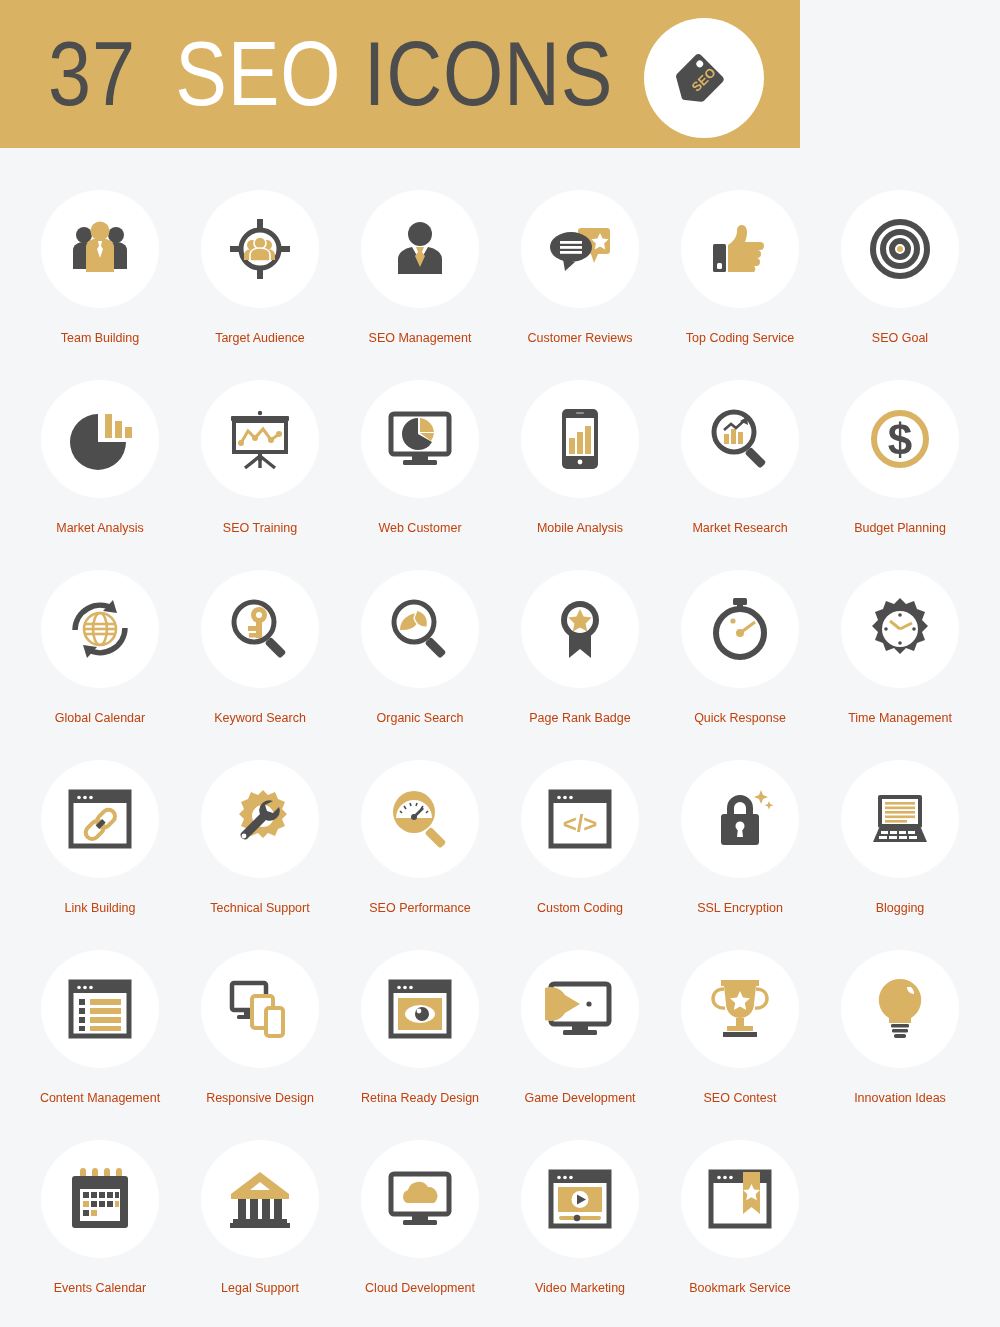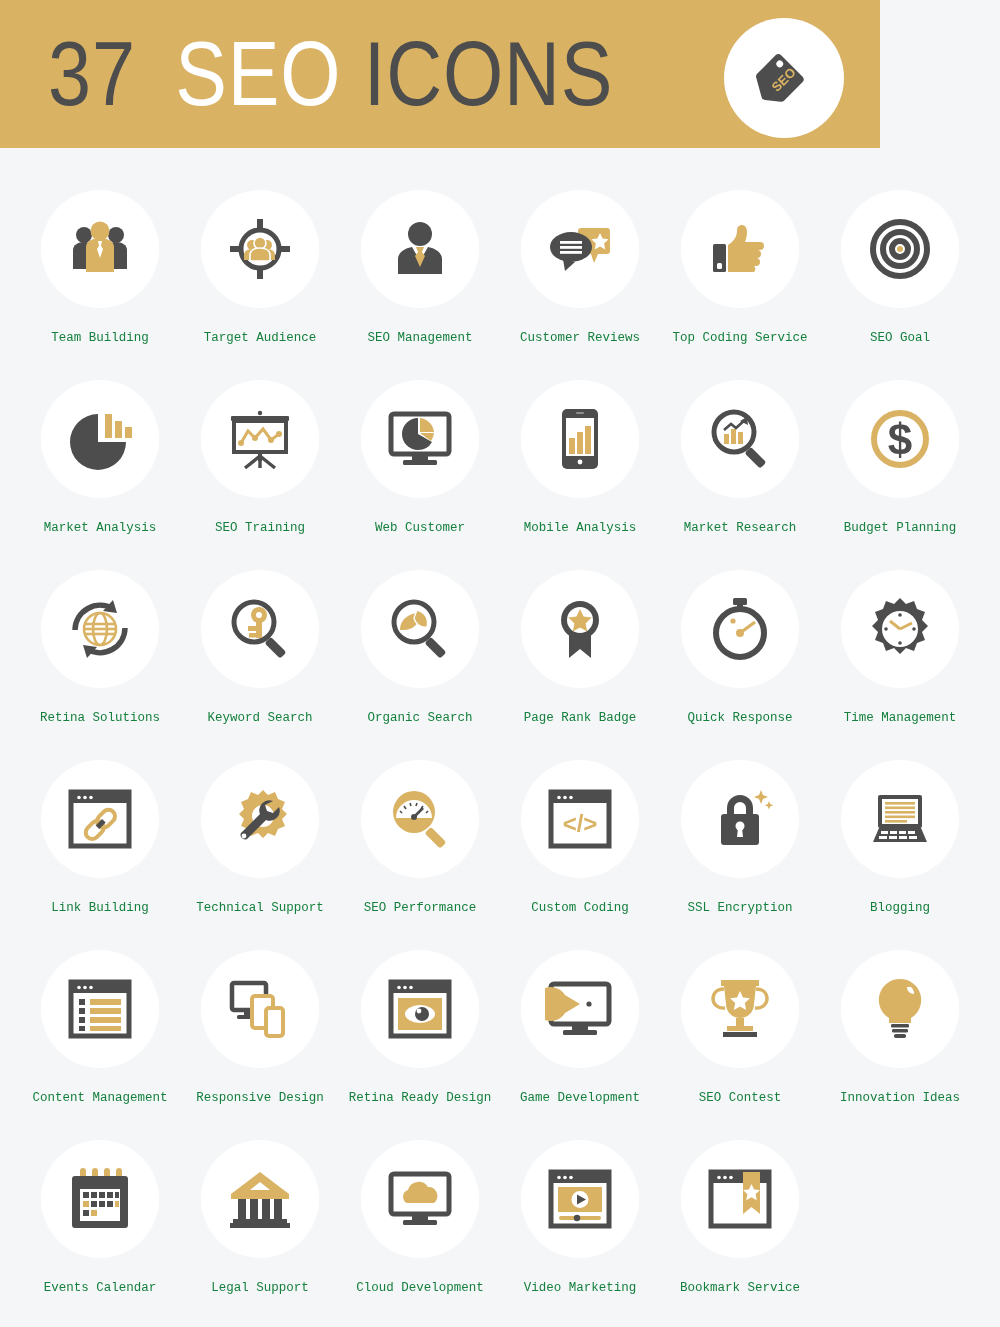--- a/index.html
+++ b/index.html
@@ -5,21 +5,21 @@
   * { box-sizing: border-box; margin: 0; padding: 0; }
   html, body {
     width: 1000px; height: 1327px;
     background: #f4f6f8;
     font-family: "Liberation Sans", sans-serif;
     overflow: hidden;
   }
   
   .header {
     position: relative;
-    width: 880px; height: 148px;
+    width: 800px; height: 148px;
     background: #d9b263;
     display: flex; align-items: center;
   }
   .header-title {
     margin-left: 48px;
     font-size: 90px;
     line-height: 96px;
     font-weight: 400;
     letter-spacing: 1px;
     white-space: nowrap;
@@ -53,25 +53,24 @@
   .disc {
     width: 118px; height: 118px;
     border-radius: 50%;
     background: #ffffff;
     display: flex; align-items: center; justify-content: center;
   }
   .disc svg { display: block; }
   .cap {
     margin-top: 22px;
     font-size: 12.5px;
-    color: #15803d;
+    color: #c2410c;
     text-align: center;
     line-height: 16px;
     white-space: nowrap;
-    font-family: Liberation Mono, monospace;
   }
 </style>
 </head>
 <body>
 
 <div class="header">
   <div class="header-title">
     <span class="t-count">37</span><span class="t-gap"></span><span class="t-seo">SEO</span> <span class="t-icons">ICONS</span>
   </div>
   <div class="badge">
@@ -261,21 +260,21 @@
         <polygon points="48,6 52,19 38,17" fill="#4d4d4d"></polygon>
         <path d="M60 34a25 25 0 0 1 -38 21" fill="none" stroke="#4d4d4d" stroke-width="5.5"></path>
         <polygon points="22,64 18,51 32,53" fill="#4d4d4d"></polygon>
         <circle cx="35" cy="35" r="16" fill="none" stroke="#d9b263" stroke-width="2.6"></circle>
         <ellipse cx="35" cy="35" rx="7" ry="16" fill="none" stroke="#d9b263" stroke-width="2.6"></ellipse>
         <line x1="19" y1="30" x2="51" y2="30" stroke="#d9b263" stroke-width="2.6"></line>
         <line x1="19" y1="40" x2="51" y2="40" stroke="#d9b263" stroke-width="2.6"></line>
         <line x1="19" y1="35" x2="51" y2="35" stroke="#d9b263" stroke-width="2.6"></line>
       </svg>
     </div>
-    <div class="cap">Retina Solutions</div>
+    <div class="cap">Global Calendar</div>
   </div>
 
   <div class="cell">
     <div class="disc">
       <svg width="70" height="70" viewBox="0 0 70 70">
         <circle cx="29" cy="28" r="20" fill="none" stroke="#4d4d4d" stroke-width="5"></circle>
         <rect x="44" y="44" width="9" height="22" rx="3" fill="#4d4d4d" transform="rotate(-45 48 52)"></rect>
         <circle cx="34" cy="21" r="8" fill="#d9b263"></circle>
         <circle cx="34" cy="21" r="3" fill="#ffffff"></circle>
         <rect x="31" y="27" width="6" height="17" fill="#d9b263"></rect>

